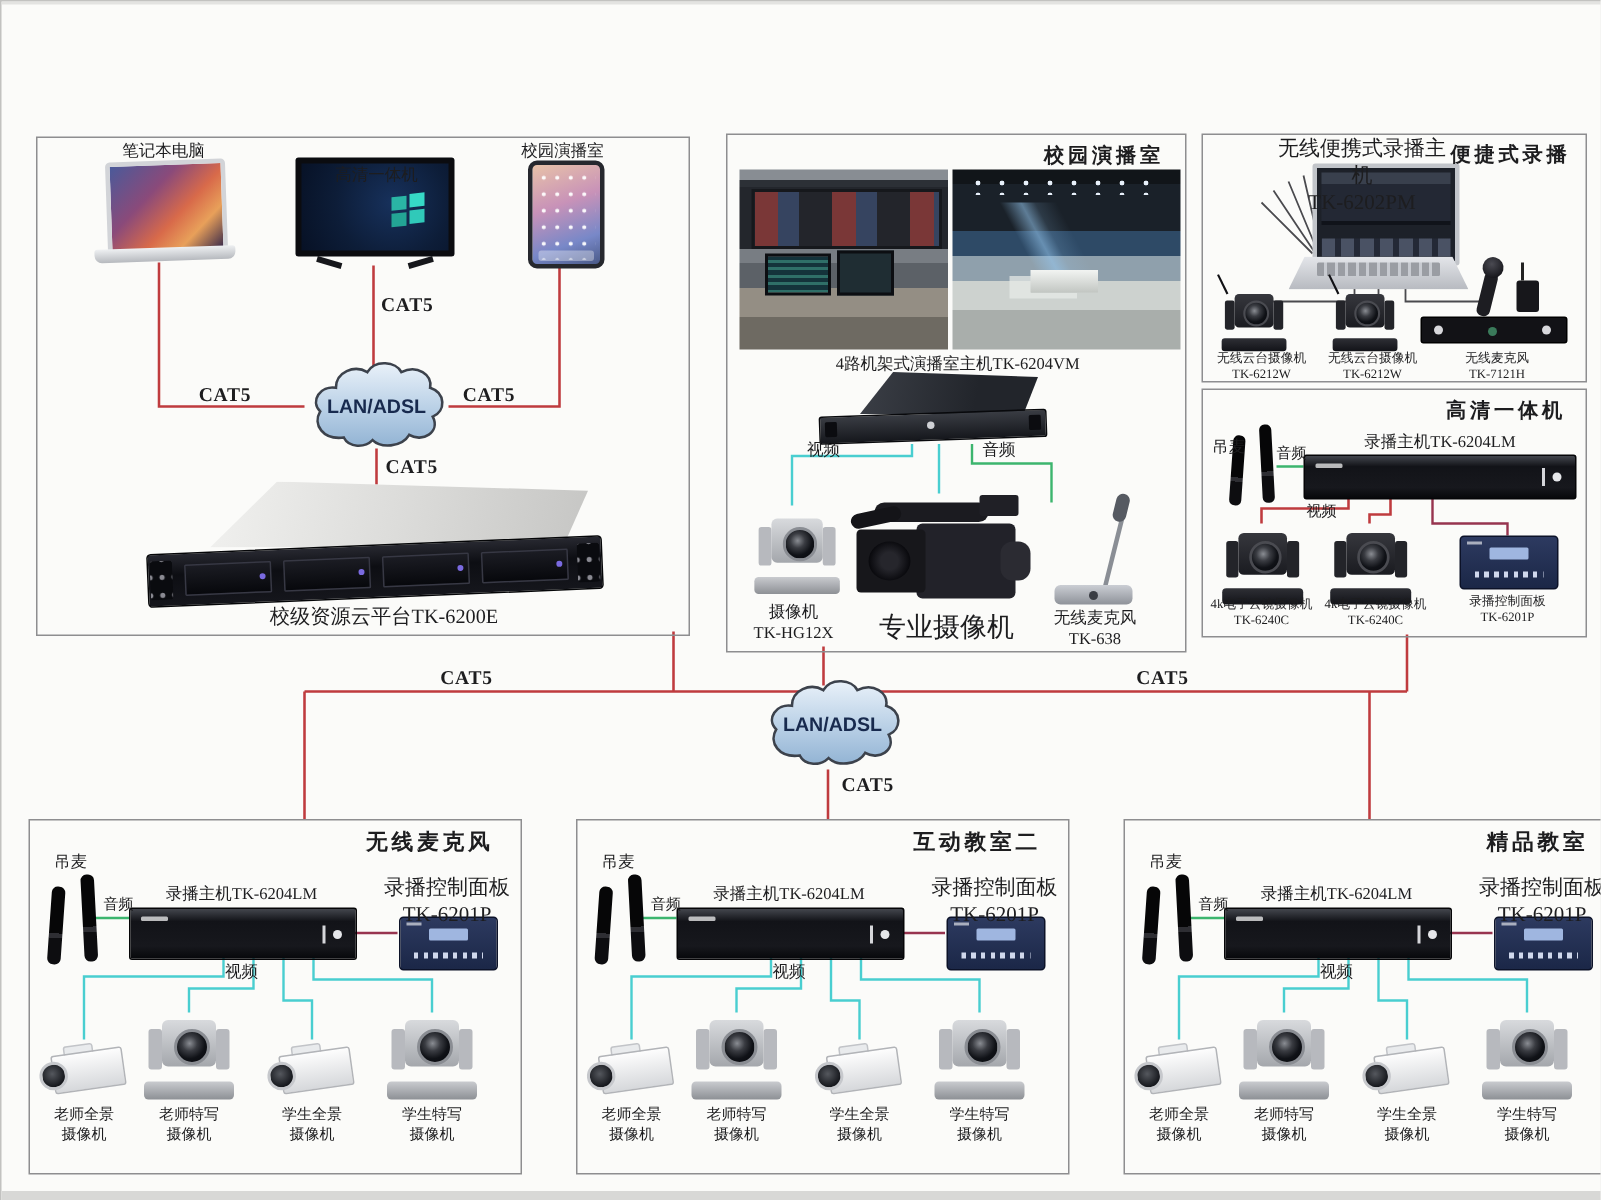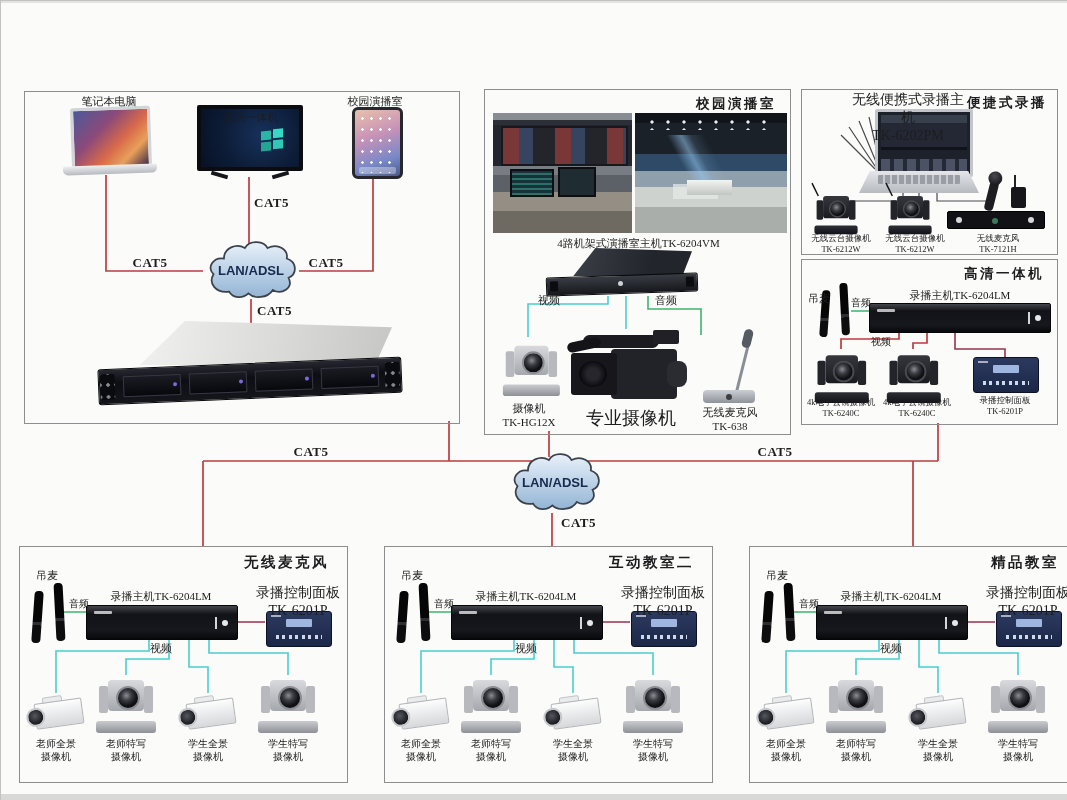--- a/index.html
+++ b/index.html
@@ -194,20 +194,21 @@
 
   <div class="art server" style="left:95px;top:318px;width:310px;height:86px">
     <i class="top"></i>
     <i class="front">
         <i class="b1"></i>
         <i class="b2"></i>
         <i class="b3"></i>
         <i class="b4"></i>
       </i>
   </div>
+  <div class="t s14" style="left:135px;top:401px;width:240px">校级资源云平台TK-6200E</div>
 
   <div class="zone" style="left:483px;top:88px;width:305px;height:344px"></div>
   <div class="t ztitle ra" style="left:655px;top:94px;width:120px">校园演播室</div>
   <div class="art ph1" style="left:492px;top:112px;width:139px;height:120px">
     <i class="pw"></i>
       <i class="pm1"></i>
       <i class="pm2"></i>
   </div>
   <div class="art ph2" style="left:634px;top:112px;width:152px;height:120px">
     <i class="lights"></i>

